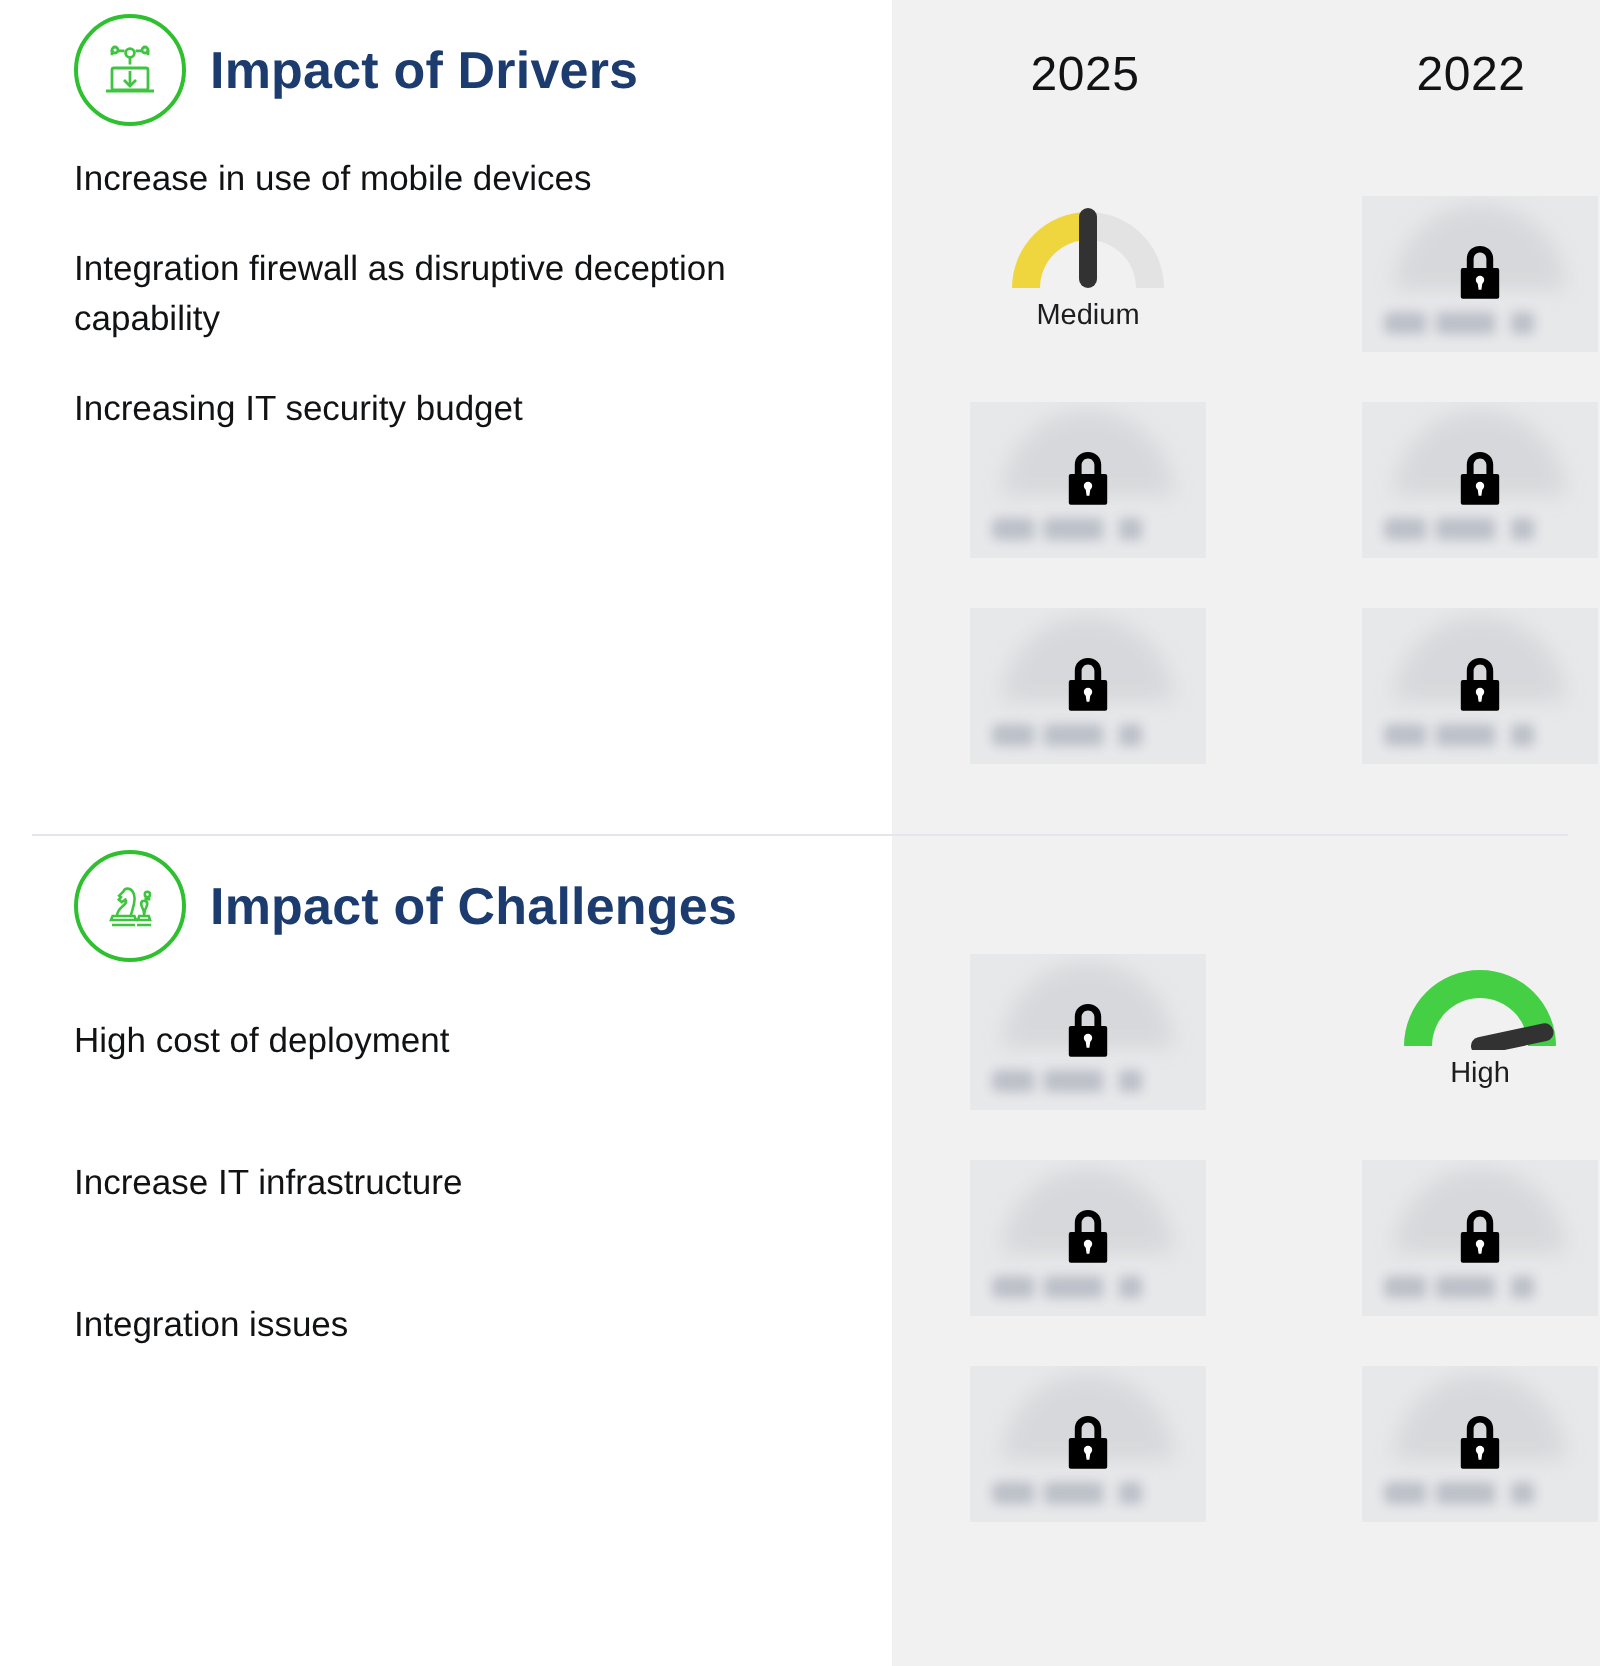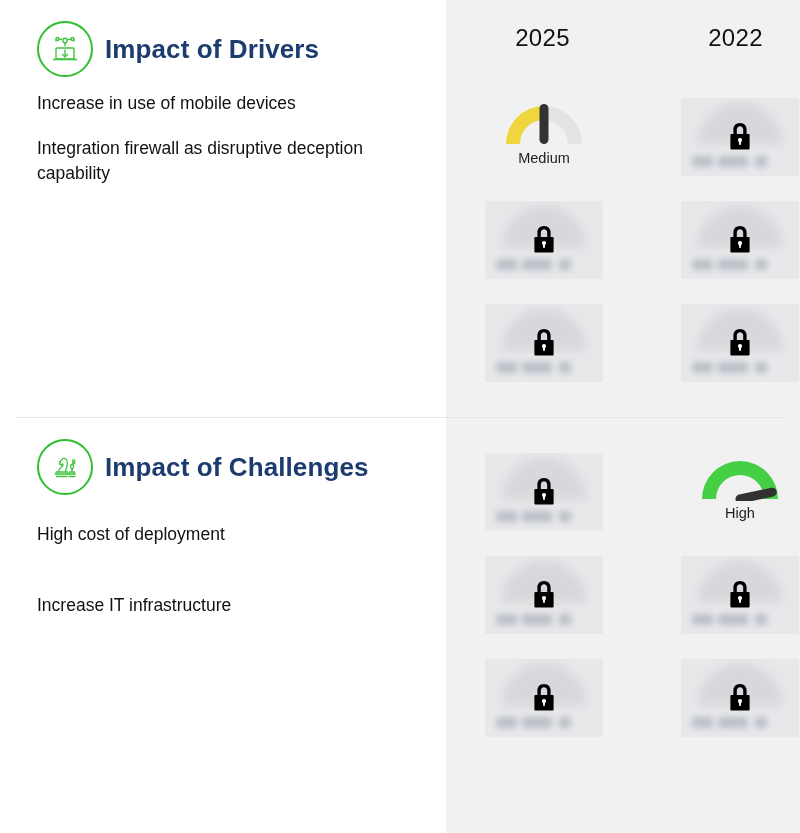--- a/index.html
+++ b/index.html
@@ -19,21 +19,21 @@
   
   .sec{position:absolute;left:0;width:446px;box-sizing:border-box;padding-left:37px;}
   .sec-drivers{top:0;height:417px;}
   .sec-challenges{top:418px;height:415px;}
 
   .divider{
     position:absolute;left:16px;top:417px;width:768px;height:1px;
     background:#e3e6ea;
   }
 
-  .sec-head{display:flex;align-items:center;gap:12px;padding-top:21px;}
+  .sec-head{display:flex;align-items:center;gap:12px;padding-top:7px;}
   .sec-icon{
     width:56px;height:56px;border-radius:50%;
     border:2px solid #2ec02e;
     display:flex;align-items:center;justify-content:center;
     flex:0 0 56px;box-sizing:border-box;
   }
   .sec-title{
     color:#1c3c70;font-size:26px;font-weight:bold;letter-spacing:.1px;
     line-height:1.1;white-space:nowrap;
   }
@@ -48,21 +48,21 @@
 
   
   .years{display:flex;position:absolute;top:24px;left:0;width:386px;}
   .year{
     flex:1;text-align:center;color:#111214;
     font-size:24px;font-weight:400;letter-spacing:.3px;
   }
 
   .grid{position:absolute;left:0;width:354px;display:flex;flex-direction:column;}
   .grid-drivers{top:98px;}
-  .grid-challenges{top:453px;}
+  .grid-challenges{top:477px;}
   .row{display:flex;width:392px;height:103px;}
   .cell{flex:1;display:flex;align-items:flex-start;justify-content:center;}
 
   
   .locked{
     position:relative;width:118px;height:78px;
     background:#e7e8ea;overflow:hidden;
     display:flex;align-items:center;justify-content:center;
   }
   .locked .blurgauge{
@@ -106,40 +106,42 @@
             <circle cx="24.5" cy="7" r="1.5"></circle>
             <path d="M11 7.4h3.2M19.8 7.4H23M17 10.7v3.6"></path>
             <path d="M8 7v2.6M26 7v2.6"></path>
           </svg>
         </div>
         <div class="sec-title">Impact of Drivers</div>
       </div>
       <div class="items">
         <div class="item">Increase in use of mobile devices</div>
         <div class="item">Integration firewall as disruptive deception capability</div>
+        <div class="item">Increasing IT security budget</div>
       </div>
     </div>
 
     <div class="sec sec-challenges">
       <div class="sec-head">
         <div class="sec-icon">
           <svg width="34" height="34" viewBox="0 0 34 34" fill="none" stroke="#3fc43f" stroke-width="1.3">
             <path d="M8 26.5h11.5M7.5 24h12.5l-.8-2H8.3z"></path>
             <path d="M10.5 22c0-3 2-4.2 3.6-5.6 1.1-1 1.1-2 .6-2.6l-1.8 1.3-1.5-1.3 1.1-1.2-.9-.8 2-1.9c.4-1 1-1.6 2.1-1.6 2.2 0 3.6 2.2 3.6 5 0 3.7-1.5 6.1-1.9 8.7"></path>
             <path d="M20.5 26.5h7M21 24h6l-.6-2h-4.8z"></path>
             <path d="M22.3 22c0-2.6.6-3.6 1.2-4.6.5-.9.6-2.1-.2-2.9h-1.8c-.8.8-.7 2 -.2 2.9.6 1 1.2 2 1.2 4.6" transform="translate(1.7,0)"></path>
             <circle cx="25.7" cy="11.2" r="1.3"></circle>
             <path d="M24.2 13.6h3"></path>
           </svg>
         </div>
         <div class="sec-title">Impact of Challenges</div>
       </div>
       <div class="items">
         <div class="item">High cost of deployment</div>
         <div class="item">Increase IT infrastructure</div>
+        <div class="item">Integration issues</div>
       </div>
     </div>
   </div>
 
   <div class="right-col">
 
     <div class="years">
       <div class="year">2025</div>
       <div class="year">2022</div>
     </div>

